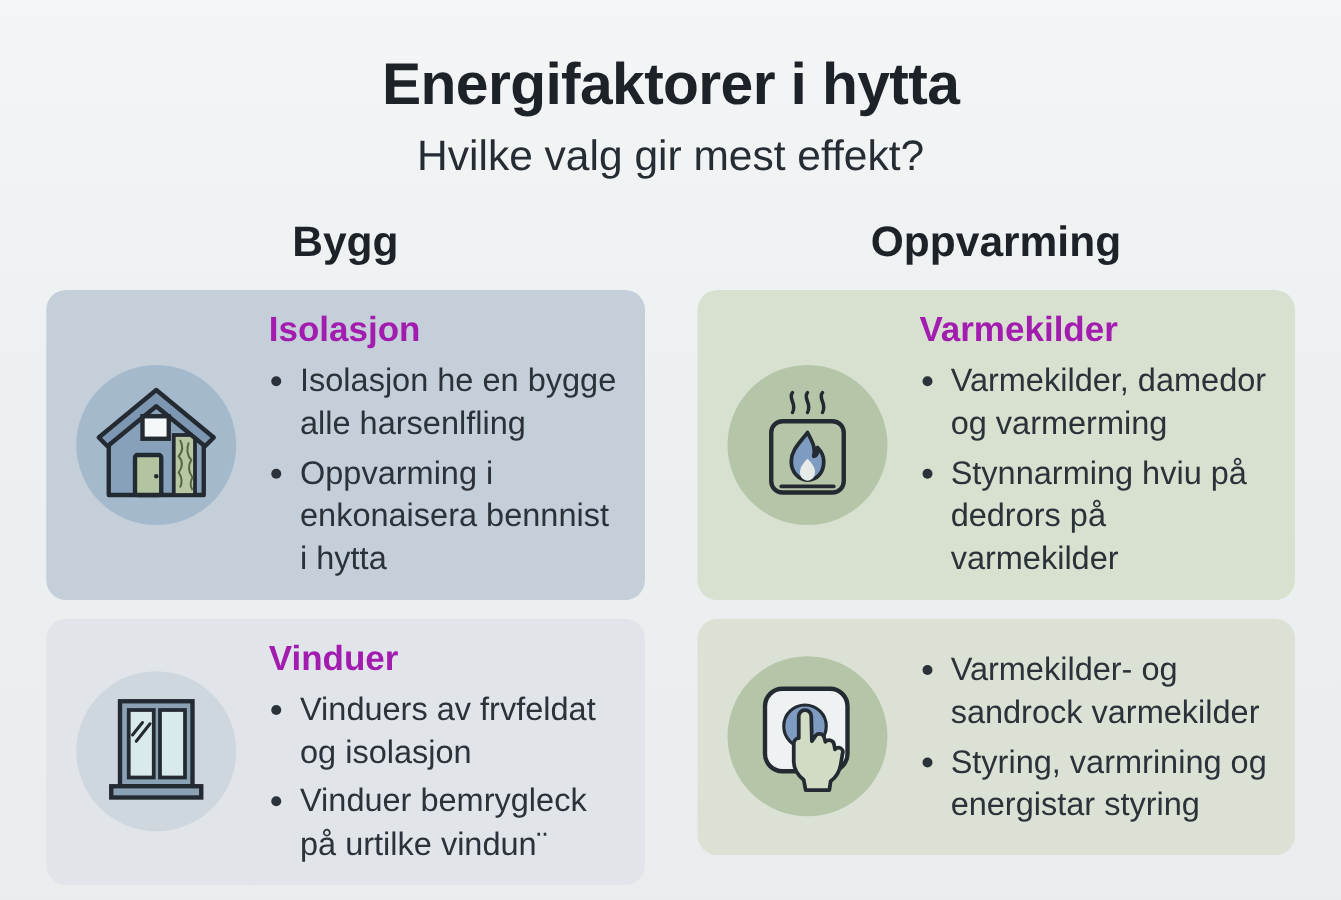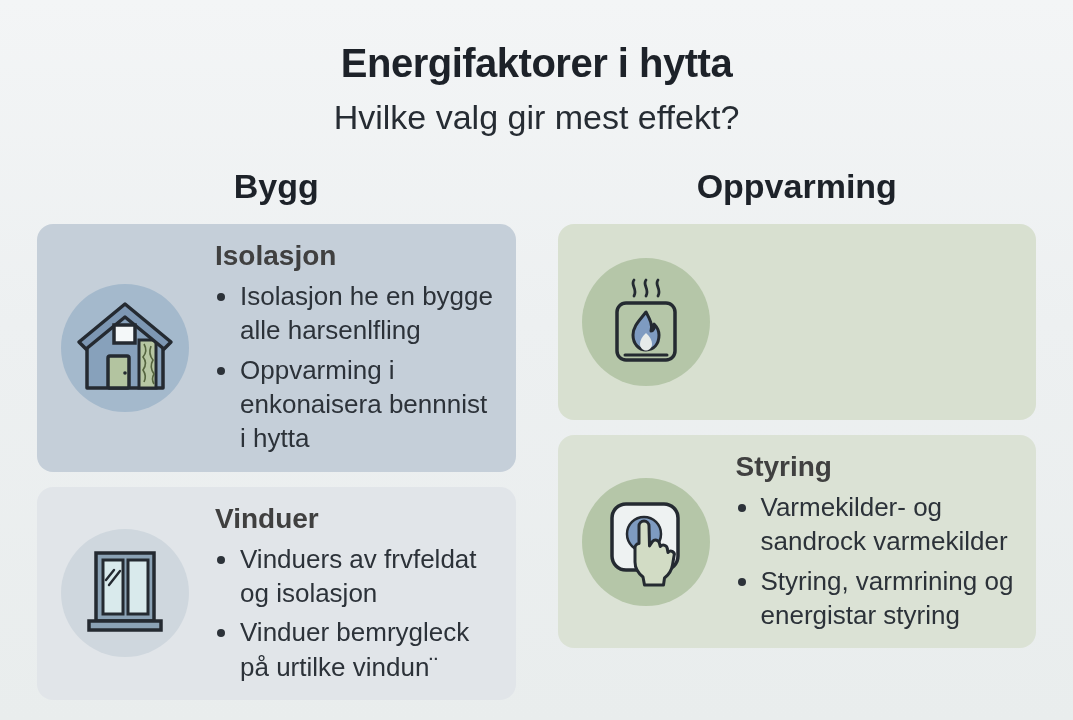--- a/index.html
+++ b/index.html
@@ -9,21 +9,21 @@
   .page {
     width: 1073px; height: 720px;
     margin: 0 auto; position: relative; overflow: hidden;
     background: linear-gradient(180deg, #f3f5f6 0%, #edf0f1 45%, #e9eded 100%);
     color: #22272e;
   }
 
   .header { text-align: center; }
   .page-title {
     margin: 40px 0 0 0;
-    font-size: 40px; font-weight: 800; letter-spacing: -0.5px;
+    font-size: 47px; font-weight: 800; letter-spacing: -0.5px;
     color: #1d2229; line-height: 1.15;
   }
   .page-subtitle {
     margin: 12px 0 0 0;
     font-size: 34px; font-weight: 500; color: #262c33;
   }
 
   .grid {
     display: grid;
     grid-template-columns: 1fr 1fr;
@@ -57,21 +57,21 @@
     margin-left: 6px;
   }
   .circle-blue  { background: #a4b9cc; }
   .circle-gray  { background: #cfd7de; }
   .circle-green { background: #b5c6a8; }
   .icon-circle svg { width: 100px; height: 100px; overflow: visible; }
 
   .card-body { margin-left: 26px; flex: 1; }
   .card-title {
     margin: 0 0 7px 0;
-    font-size: 28px; font-weight: 700; color: #404040;
+    font-size: 28px; font-weight: 700; color: #a21caf;
   }
   .card-bullets {
     margin: 0; padding-left: 25px;
     font-size: 26px; line-height: 1.32; color: #2c3239;
   }
   .card-bullets li { margin: 0 0 5px 0; }
   .card-bullets li:last-child { margin-bottom: 0; }
 </style>
 </head>
 <body>
@@ -138,32 +138,38 @@
           <svg viewBox="0 0 100 100" aria-hidden="true">
             <path d="M38,8 c-4,5 4,9 0,16" fill="none" stroke="#242a31" stroke-width="2.8" stroke-linecap="round"></path>
             <path d="M50,8 c-4,5 4,9 0,16" fill="none" stroke="#242a31" stroke-width="2.8" stroke-linecap="round"></path>
             <path d="M62,8 c-4,5 4,9 0,16" fill="none" stroke="#242a31" stroke-width="2.8" stroke-linecap="round"></path>
             <rect x="21" y="31" width="58" height="57" rx="9" fill="none" stroke="#242a31" stroke-width="3.5"></rect>
             <path d="M50,40 c-6,8 -13,14 -13,23 c0,9 6,15 13,15 c8,0 13,-6 13,-15 c0,-4 -2,-8 -5,-11 c1,4 -1,7 -3,7 c2,-7 -2,-13 -5,-19 z" fill="#7e9bc1" stroke="#242a31" stroke-width="3" stroke-linejoin="round"></path>
             <path d="M50,61 c-4,4 -6,7 -6,11 c0,4 3,6.5 6,6.5 c3,0 6,-2.5 6,-6.5 c0,-4 -2,-7 -6,-11 z" fill="#e6ebea"></path>
             <path d="M29,83 L71,83" stroke="#242a31" stroke-width="3" stroke-linecap="round"></path>
           </svg>
         </div>
+        <div class="card-body">
+          <h3 class="card-title">Varmekilder</h3>
+          <ul class="card-bullets">
+            <li>Varmekilder, damedor og varmerming</li>
+            <li>Stynnarming hviu på dedrors på varmekilder</li>
+          </ul>
+        </div>
       </div>
 
       <div class="card card-control">
         <div class="icon-circle circle-green">
           <svg viewBox="0 0 100 100" aria-hidden="true">
             <rect x="16" y="12" width="66" height="66" rx="14" fill="#eef2f2" stroke="#242a31" stroke-width="3.5"></rect>
             <circle cx="48" cy="42" r="17" fill="#7e9bc1" stroke="#242a31" stroke-width="2.5"></circle>
             <path d="M43,34 a5,5 0 0 1 10,0 l0.5,20 l3,-4.5 a4,4 0 0 1 7,2 l0.8,3 a4,4 0 0 1 7,2.5 l0.7,3.5 a3.5,3.5 0 0 1 6,3.5 l-1.5,9 c-1,6 -4,10 -8,13 l-1,7 l-19,0 l-1.5,-8 c-5,-4 -8,-9 -8,-15 l0,-14 a4.5,4.5 0 0 1 4,-4.5 z" fill="#d2dcc5" stroke="#242a31" stroke-width="3" stroke-linejoin="round"></path>
           </svg>
         </div>
         <div class="card-body">
-          <h3 class="card-title">Styring</h3>
           <ul class="card-bullets">
             <li>Varmekilder- og sandrock varmekilder</li>
             <li>Styring, varmrining og energistar styring</li>
           </ul>
         </div>
       </div>
     </div>
 
   </div>
 </div>

